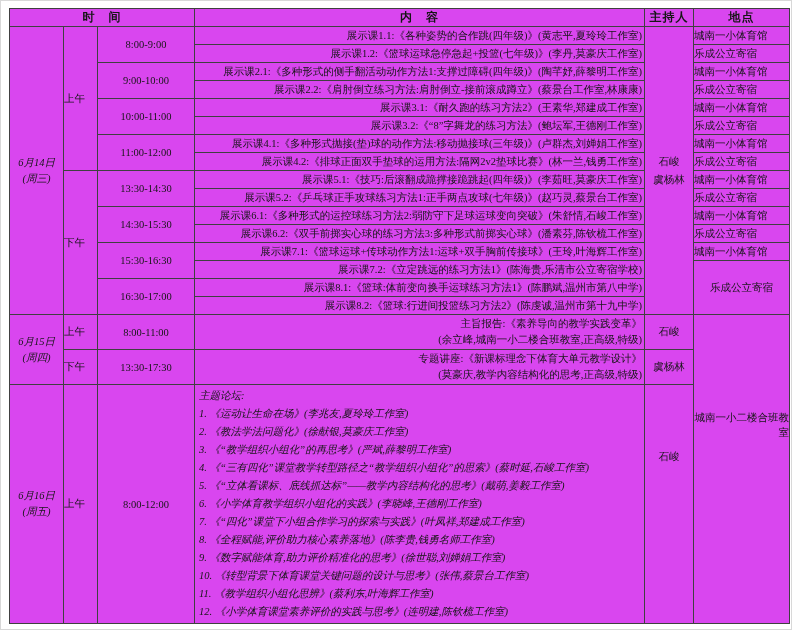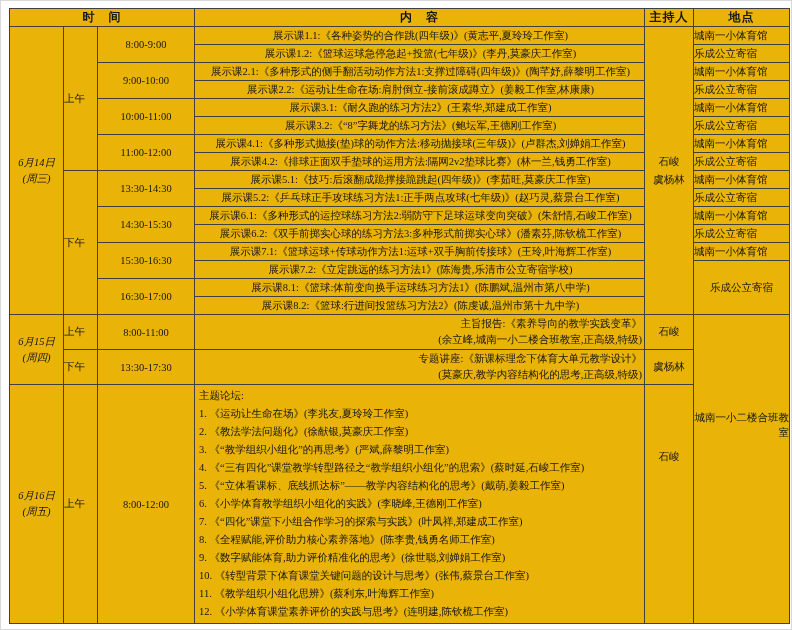--- a/index.html
+++ b/index.html
@@ -9,49 +9,49 @@
     background:#ededed;
     font-family:"Liberation Serif","DejaVu Serif",serif;
   }
   .page {
     position:relative; width:792px; height:630px;
     background:#ffffff; border:1px solid #d8d8d8; overflow:hidden;
   }
   table.schedule {
     position:absolute; left:8px; top:7px; width:780px;
     border-collapse:collapse; table-layout:fixed;
-    background:#eab308;
+    background:#d946ef;
   }
   td, th {
     border:1px solid #404040;
     color:#161616;
     font-size:10.5px;
     padding:0;
     overflow:hidden;
     vertical-align:middle;
   }
   th {
     font-size:12px; font-weight:bold; text-align:center; height:15px;
     letter-spacing:1px;
   }
   .date-cell div { line-height:16px; text-align:center;font-style:italic; }
   .period-cell { text-align:left; }
   .time-cell { text-align:center; white-space:nowrap; }
   .content-cell {
-    text-align:center; padding:0 2px 0 4px; height:18px; white-space:nowrap;
+    text-align:right; padding:0 2px 0 4px; height:18px; white-space:nowrap;
   }
   .loc-cell { text-align:left; height:18px; white-space:nowrap; }
   .merged-loc { text-align:center; white-space:nowrap; }
   .host-cell div { line-height:18px; text-align:center; }
   .host-single { text-align:center; }
   .host-offset { vertical-align:middle; padding-bottom:95px; text-align:center; }
   .session-cell { text-align:right; padding:1px 2px 1px 4px; }
   .session-cell div { line-height:16px; white-space:nowrap; }
   .forum-cell { text-align:left; vertical-align:top; padding:2px 2px 2px 4px; }
-  .forum-cell div { line-height:18px; white-space:nowrap; }
+  .forum-cell div { line-height:18px; white-space:nowrap;font-style:italic; }
   .day23-loc { vertical-align:middle; padding-bottom:88px; text-align:right; line-height:15px; }
 </style>
 </head>
 <body>
 
 <div class="page">
   <table class="schedule">
     <colgroup>
       <col style="width:54px">
         <col style="width:34px">
@@ -86,21 +86,21 @@
     <tr>
       <td class="content-cell">展示课1.2:《篮球运球急停急起+投篮(七年级)》(李丹,莫豪庆工作室)</td>
       <td class="loc-cell">乐成公立寄宿</td>
     </tr>
     <tr>
       <td rowspan="2" class="time-cell">9:00-10:00</td>
       <td class="content-cell">展示课2.1:《多种形式的侧手翻活动动作方法1:支撑过障碍(四年级)》(陶芊妤,薛黎明工作室)</td>
       <td class="loc-cell">城南一小体育馆</td>
     </tr>
     <tr>
-      <td class="content-cell">展示课2.2:《运动让生命在场:肩肘倒立-接前滚成蹲立》(姜毅工作室,林康康)</td>
+      <td class="content-cell">展示课2.2:《肩肘倒立练习方法:肩肘倒立-接前滚成蹲立》(蔡景台工作室,林康康)</td>
       <td class="loc-cell">乐成公立寄宿</td>
     </tr>
     <tr>
       <td rowspan="2" class="time-cell">10:00-11:00</td>
       <td class="content-cell">展示课3.1:《耐久跑的练习方法2》(王素华,郑建成工作室)</td>
       <td class="loc-cell">城南一小体育馆</td>
     </tr>
     <tr>
       <td class="content-cell">展示课3.2:《“8”字舞龙的练习方法》(鲍坛军,王德刚工作室)</td>
       <td class="loc-cell">乐成公立寄宿</td>

